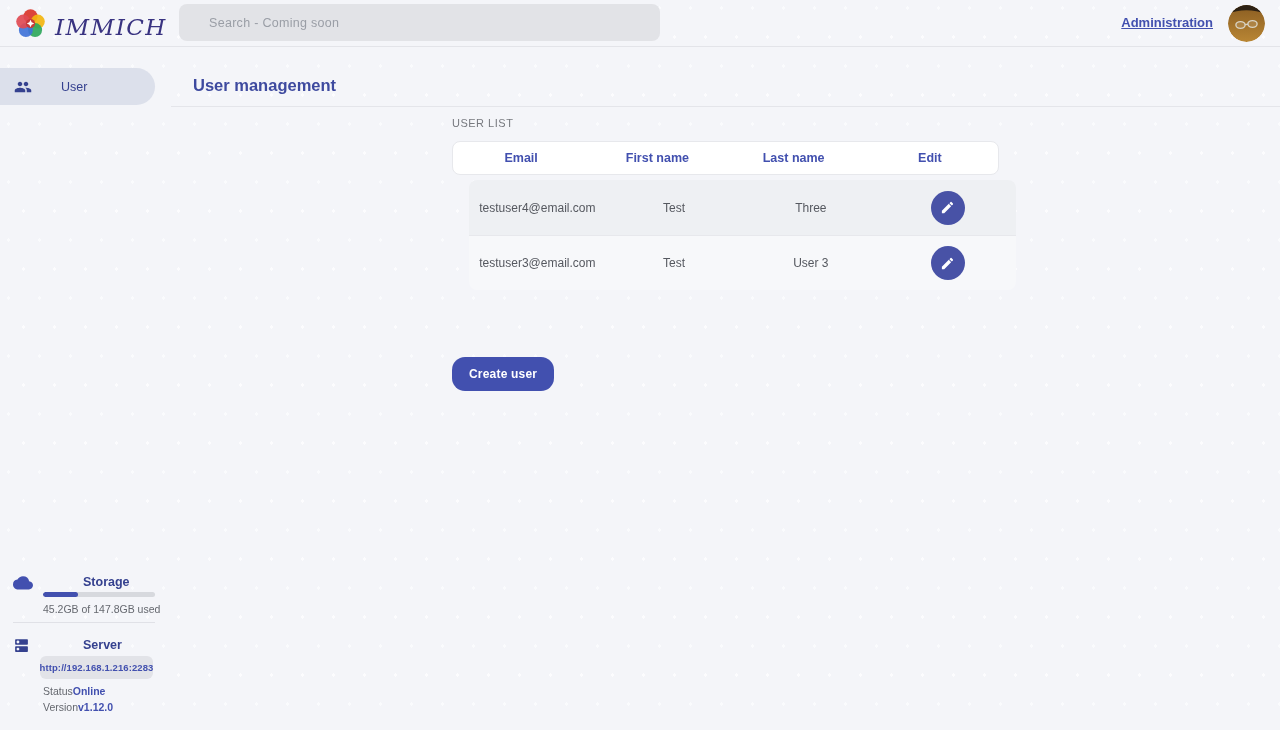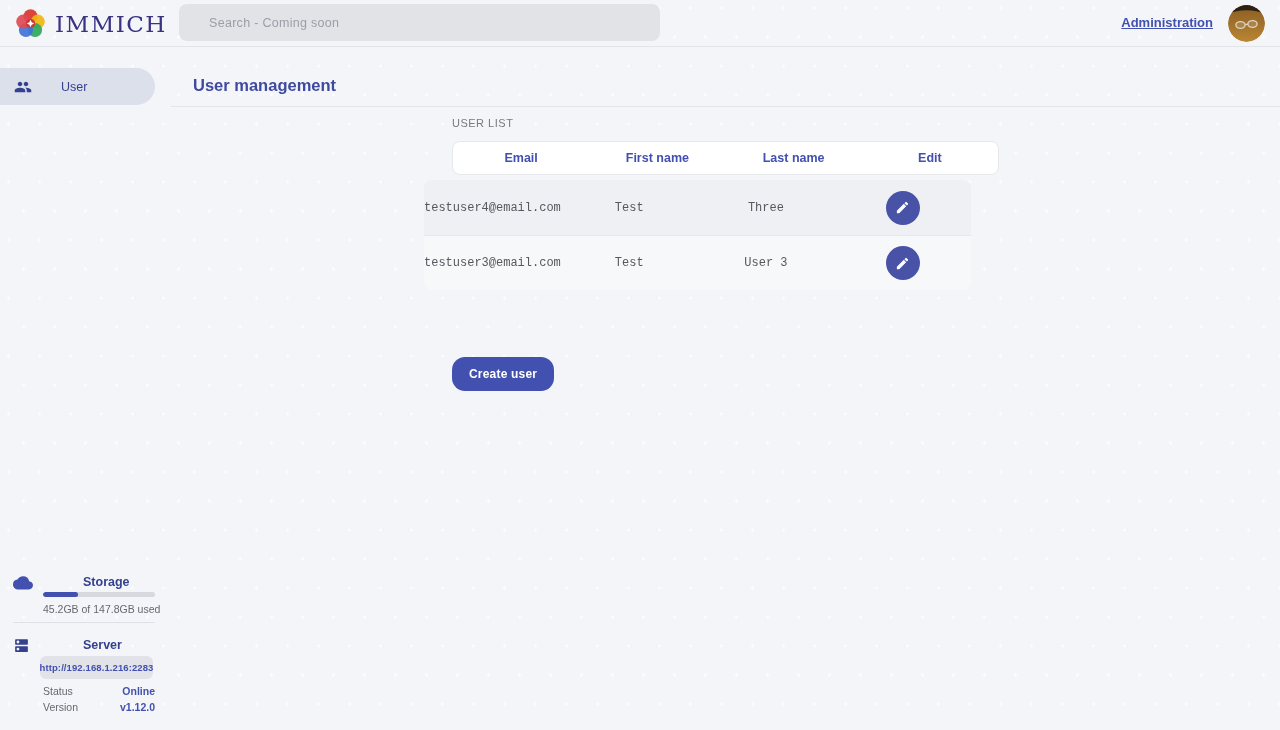--- a/index.html
+++ b/index.html
@@ -14,21 +14,21 @@
       radial-gradient(circle, #fafbfd 1.6px, rgba(250,251,253,0) 1.7px);
     background-size:31px 58px, 31px 58px;
     background-position:8px 8px, 24px 37px;
   }
 
   
   .topbar {
     position:absolute; top:0; left:0; width:1280px; height:47px;
     border-bottom:1px solid #e3e4e9;
   }
-  .logo { position:absolute; left:14px; top:7px; display:flex; align-items:center; gap:8px; cursor:pointer; }
+  .logo { position:absolute; left:14px; top:7px; display:flex; align-items:flex-end; gap:8px; cursor:pointer;font-style:italic; }
   .logo-text {
     font-family:"DejaVu Serif", serif; font-size:23px; letter-spacing:1.5px;
     color:#393381; font-weight:400;
   }
   .search-bar {
     position:absolute; left:179px; top:4px; width:481px; height:37px;
     background:#e2e3e7; border-radius:8px; display:flex; align-items:center;
   }
   .search-bar input {
     width:100%; height:100%; background:transparent; border:none; outline:none;
@@ -66,42 +66,42 @@
   .storage-usage { position:absolute; left:43px; top:556px; font-size:10.5px; color:#65686f; }
   .side-divider { position:absolute; left:13px; top:575px; width:142px; height:1px; background:#e0e1e7; }
 
   .server-icon { position:absolute; left:13px; top:590px; }
   .server-title { position:absolute; left:43px; top:591px; }
   .server-url {
     position:absolute; left:40px; top:609px; width:113px; height:23px;
     background:#e2e3e8; border-radius:6px; display:flex; align-items:center; justify-content:center;
     font-size:9.5px; font-weight:700; color:#4250af; letter-spacing:.1px;
   }
-  .kv-row { position:absolute; left:43px; width:112px; display:flex; justify-content:space-between; align-items:center; }
+  .kv-row { position:absolute; left:43px; width:112px; display:flex; align-items:center; }
   .kv-row .k { font-size:10.5px; color:#65686f; }
   .kv-row .v { font-size:10.5px; font-weight:700; color:#4250af; }
 
   
   .page-title {
     position:absolute; left:193px; top:76px; font-size:16.5px; font-weight:600; color:#3e4a9f;
   }
   .title-divider { position:absolute; left:171px; top:106px; width:1109px; height:1px; background:#e4e5ea; }
 
   .section-label {
     position:absolute; left:452px; top:117px; font-size:11px; font-weight:500;
     color:#77797f; letter-spacing:.5px;
   }
   .table-header {
     position:absolute; left:452px; top:141px; width:547px; height:34px;
     background:#ffffff; border:1px solid #e7e8ec; border-radius:8px;
     display:flex; align-items:center;
   }
   .table-header .cell { flex:1; text-align:center; font-size:12.5px; font-weight:600; color:#4250af; }
   .table-body {
-    position:absolute; left:424px; top:180px; width:547px; border-radius:8px; overflow:hidden;font-family:Liberation Mono, monospace;
+    position:absolute; left:469px; top:180px; width:547px; border-radius:8px; overflow:hidden;
   }
   .trow { height:55px; display:flex; align-items:center; }
   .trow.odd  { background:#eef0f3; }
   .trow.even { background:#f7f8fa; }
   .trow + .trow { border-top:1px solid #e7e8ec; }
   .trow .cell { flex:1; text-align:center; font-size:12px; color:#55585f; }
   .edit-btn {
     width:34px; height:34px; border-radius:50%; border:none; background:#4852a6;
     display:inline-flex; align-items:center; justify-content:center; cursor:pointer;
   }

